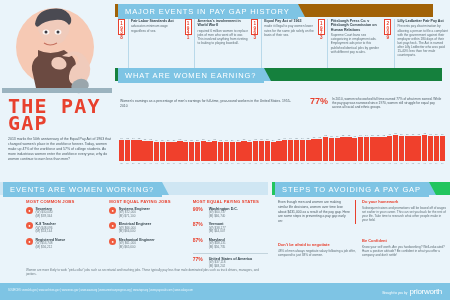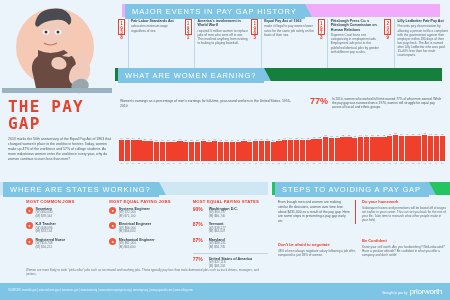--- a/index.html
+++ b/index.html
@@ -15,21 +15,21 @@
     padding:3px 8px 3px 7px; display:inline-block;
     position:relative;
   }
   .band-title::after{
     content:""; position:absolute; right:-7px; top:0;
     border-top:13px solid transparent; border-bottom:0 solid transparent;
     border-left:7px solid #7ec4e4;
   }
 
   
-  #header-band{ position:absolute; left:115px; top:4px; width:318px; height:13px; background:#f0abfc;margin-left:7px; }
+  #header-band{ position:absolute; left:115px; top:4px; width:318px; height:13px; background:#a16207; }
   #header-band .band-title{ position:absolute; left:3px; top:0; }
 
   
   #hero{ position:absolute; left:0; top:0; width:115px; height:100px; background:#eaf4fa; overflow:hidden; }
   #hero .circle{ position:absolute; left:16px; top:8px; width:78px; height:78px; border-radius:50%; background:#f6c9b4; }
   #hero svg{ position:absolute; left:0; top:0; }
   #hero .bar{ position:absolute; left:2px; top:88px; width:110px; height:5px; background:#9bb3bf; }
 
   
   #timeline{ position:absolute; left:118px; top:19px; width:330px; height:56px; display:flex; gap:3px; }
@@ -41,21 +41,21 @@
     text-align:center; border:.5px solid #e8412e; flex-shrink:0;
   }
   .tl-body{ border-left:.5px solid #b9d9ea; padding-left:2.5px; }
   .tl-h{ font-size:3.6px; font-weight:bold; color:#33424a; line-height:4.4px; }
   .tl-p{ font-size:3.2px; color:#5d6d75; line-height:4.1px; margin-top:1px; }
 
   
   #paygap{ position:absolute; left:8px; top:98px; width:104px; }
   #paygap h1{
     font-family:"DejaVu Sans Mono", monospace;
-    font-size:16px; color:#e8412e; letter-spacing:1.2px; font-weight:bold;
+    font-size:20px; color:#e8412e; letter-spacing:1.2px; font-weight:bold;
     line-height:17px;
   }
   #paygap p{ font-size:3.5px; color:#4b5a63; line-height:5px; margin-top:5px; }
 
   
   #earn-band{ position:absolute; left:115px; top:68px; width:327px; height:13px; background:#15803d; }
   #earn-band .band-title{ position:absolute; left:3px; top:0; }
   #earn-sub{ position:absolute; left:120px; top:99px; width:175px; font-size:3.4px; color:#4b5a63; line-height:4.6px; }
   #earn-stat{ position:absolute; left:310px; top:97px; width:135px; display:flex; gap:4px; }
   #earn-stat .big{ font-size:9px; color:#e8412e; font-weight:bold; line-height:9px; }
@@ -465,21 +465,21 @@
       <div class="xlab">05</div>
       <div class="xlab">06</div>
       <div class="xlab">07</div>
       <div class="xlab">08</div>
       <div class="xlab">09</div>
       <div class="xlab">10</div>
     </div>
 </div>
 
 <div id="work-band">
-  <span class="band-title">WHERE ARE STATES WORKING?</span>
+  <span class="band-title">EVENTS ARE WOMEN WORKING?</span>
 </div>
 <div id="work-cols">
   <div class="wcol">
     <h3>MOST COMMON JOBS</h3>
     <div id="col1-list">
         <div class="jrow">
           <div class="jico">●</div>
           <div>
             <div class="jname">Secretary</div>
             <div class="jpay">(W) $30,000</div>

